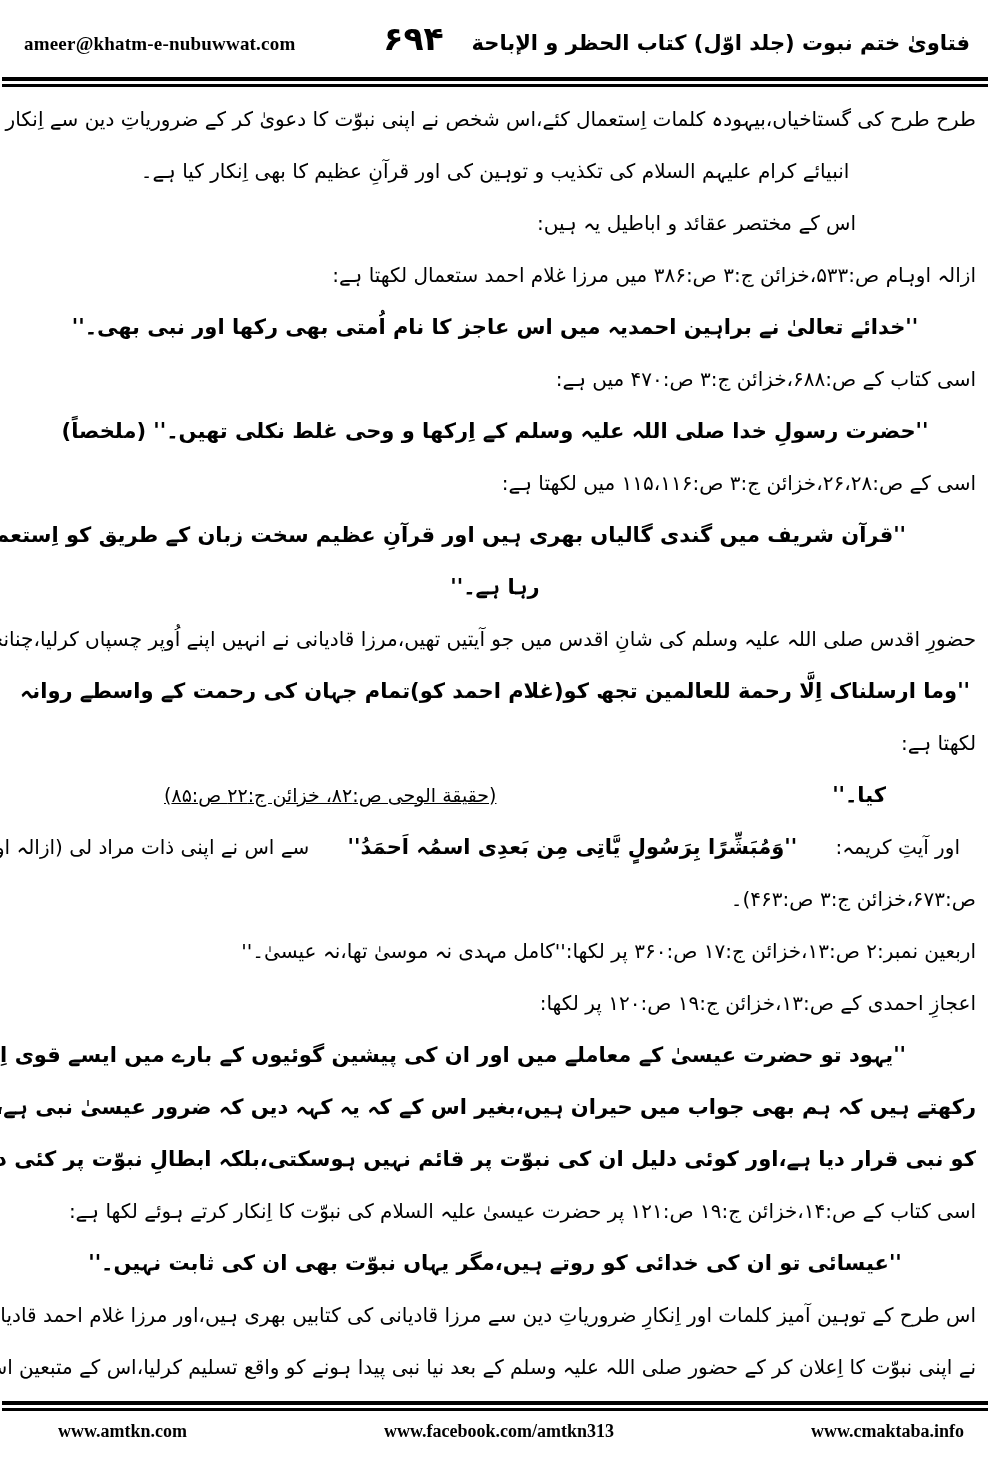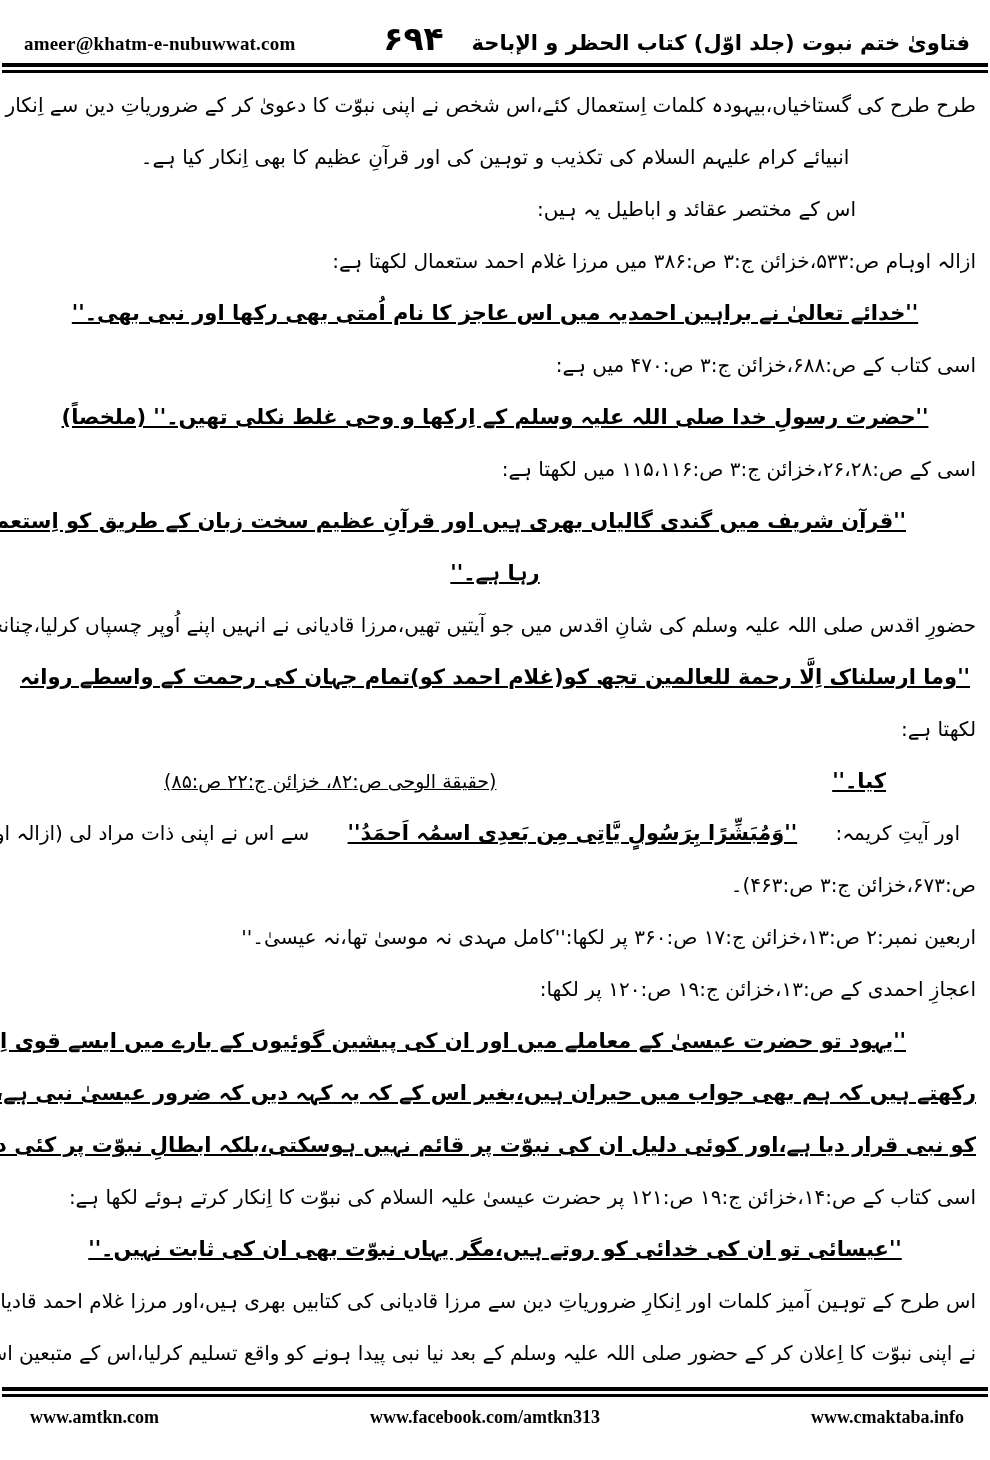--- a/index.html
+++ b/index.html
@@ -6,21 +6,21 @@
   body{
     width:990px;height:1460px;
     background:#ffffff;color:#000;
     font-family:"DejaVu Sans",sans-serif;
     overflow:hidden;
     position:relative;
   }
   
   .header{
     display:flex;align-items:flex-end;justify-content:space-between;
-    padding:22px 20px 8px 24px;
+    padding:22px 20px 22px 24px;
   }
   .email{
     font-family:"Liberation Serif",serif;font-weight:bold;font-size:19px;
     letter-spacing:0.2px;
   }
   .pagenum{
     font-size:33px;font-weight:bold;line-height:1;
     font-family:"DejaVu Sans",sans-serif;
     transform:translateX(30px);
   }
@@ -40,40 +40,40 @@
     padding:6px 14px 0 14px;
   }
   .ln{
     height:52px;line-height:52px;
     font-size:20px;
     white-space:nowrap;
     text-align:right;
     overflow:visible;
   }
   .c{text-align:center;}
-  .q{font-weight:bold;font-size:21px;text-decoration:underline;}
+  .q{font-weight:bold;font-size:21px;}
   .pr1{padding-right:120px;}
   .pr2{padding-right:70px;}
   .split{
     display:flex;justify-content:space-between;align-items:center;
     padding-right:90px;padding-left:150px;
   }
   .cite{font-weight:normal;font-size:19px;text-decoration:underline;}
   .arword{margin:0 16px;}
   
   .footer-rule{
     height:3px;
     border-top:4px solid #000;
     border-bottom:3px solid #000;
     margin:8px 2px 0 2px;
   }
   .footer{
     display:flex;justify-content:space-between;align-items:center;
     padding:10px 26px 0 30px;
-    font-family:"Liberation Serif",serif;font-weight:bold;font-size:18px;
+    font-family:"Liberation Serif",serif;font-weight:bold;font-size:18px;margin-left:28px;
   }
 </style>
 </head>
 <body>
 
 <div class="header">
   <span class="email">ameer@khatm-e-nubuwwat.com</span>
   <span class="pagenum">۶۹۴</span>
   <span class="booktitle">فتاویٰ ختم نبوت (جلد اوّل) کتاب الحظر و الإباحة</span>
 </div>

